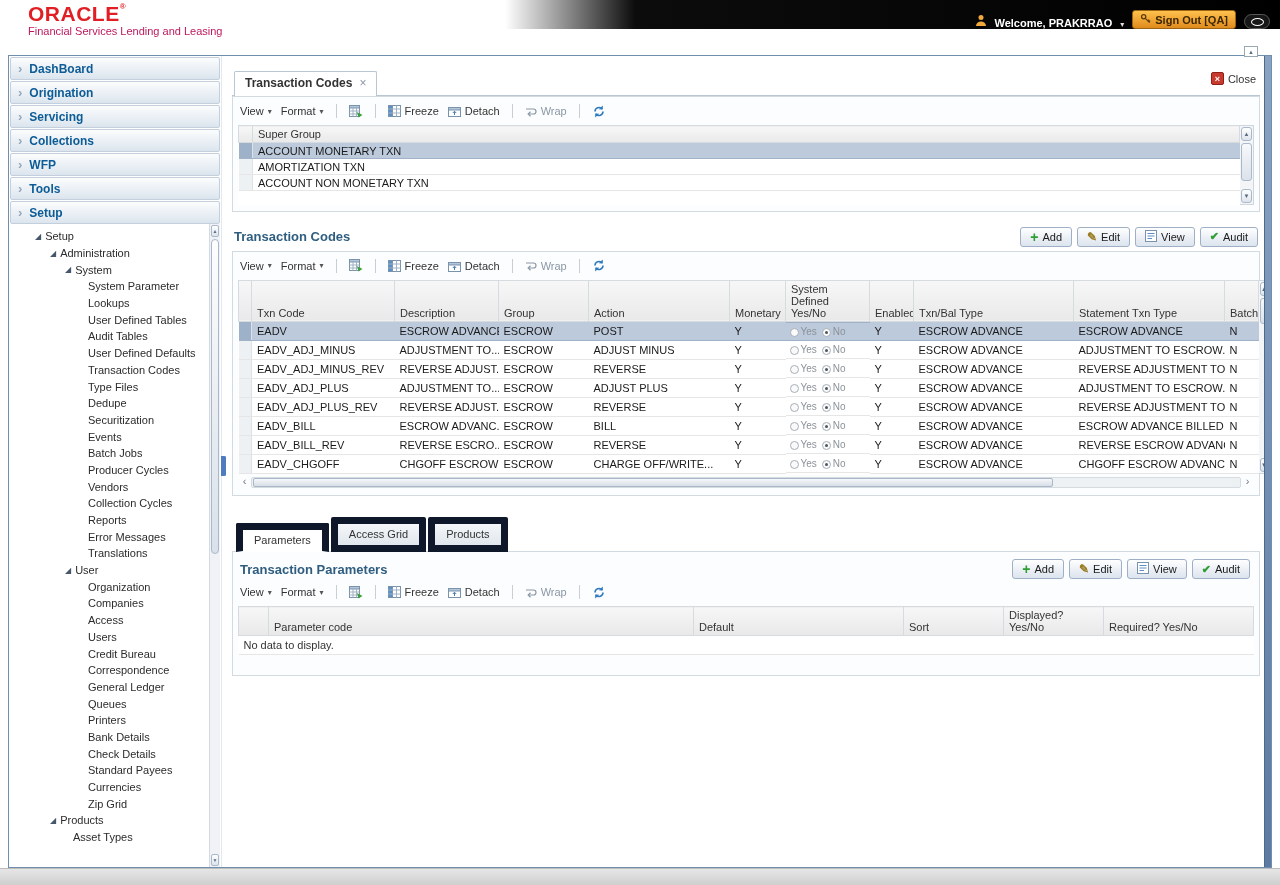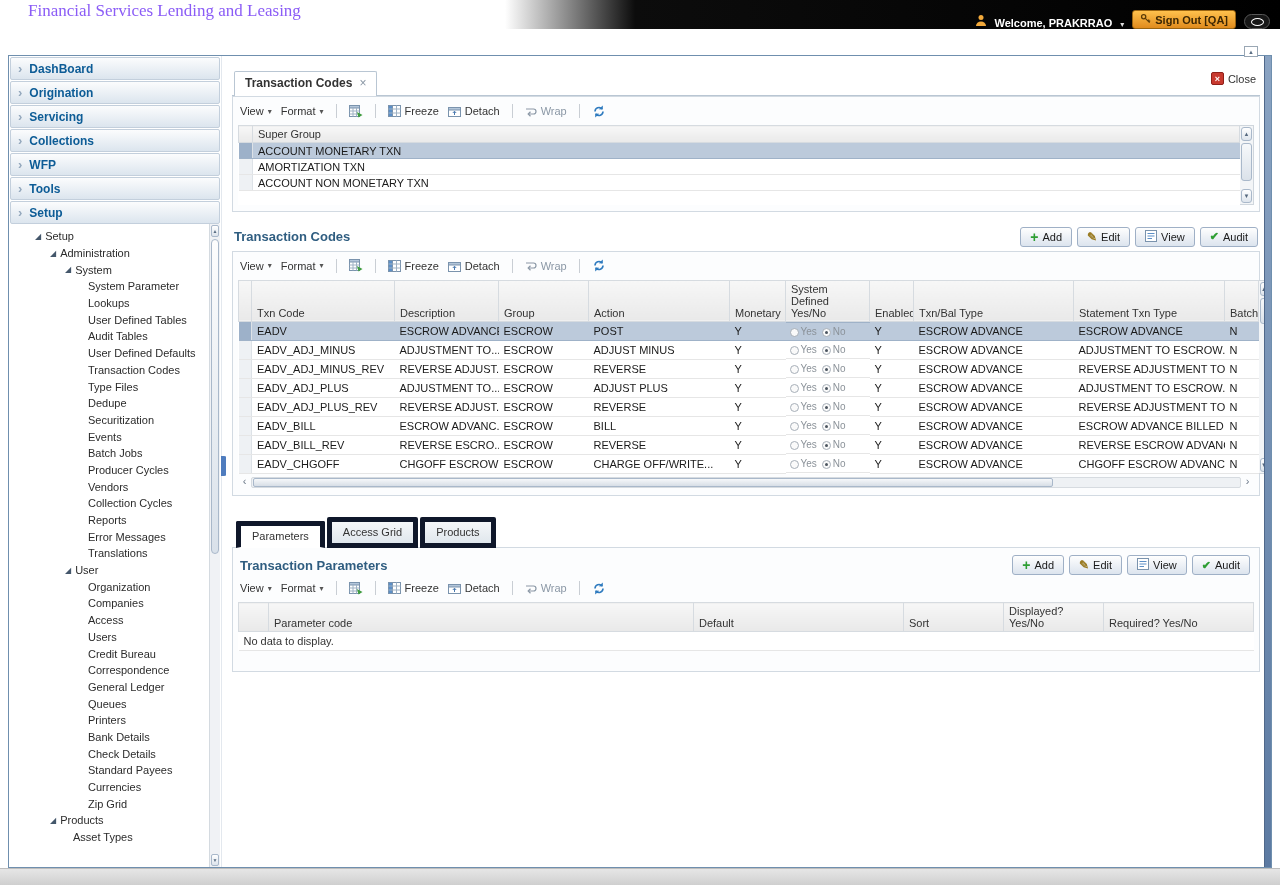--- a/index.html
+++ b/index.html
@@ -5,21 +5,21 @@
   *{box-sizing:border-box;margin:0;padding:0;}
   html,body{width:1280px;height:885px;}
   body{font-family:"Liberation Sans",sans-serif;background:#fff;overflow:hidden;position:relative;font-size:11px;color:#1a1a1a;}
   button{font-family:inherit;}
 
   
   .header{position:relative;height:44px;background:#fff;}
   .brand{position:absolute;left:28px;top:2px;}
   .brand-oracle{color:#e01e23;font-size:21px;font-weight:bold;letter-spacing:.5px;}
   .brand-oracle sup{font-size:8px;vertical-align:top;}
-  .brand-sub{color:#8b5cf6;font-size:17px;margin-top:-1px;font-family:Liberation Serif, serif;}
+  .brand-sub{color:#be185d;font-size:11px;margin-top:-1px;}
   .header-bar{position:absolute;top:0;right:0;width:775px;height:29px;
     background:linear-gradient(to right,rgba(10,10,10,0) 0,#0c0c0c 130px,#000 100%);
     display:flex;align-items:flex-end;justify-content:flex-end;gap:8px;padding-right:10px;}
   .welcome{color:#fff;font-size:11px;font-weight:bold;}
   .hdr-caret{color:#ddd;font-size:8px;}
   .signout{display:flex;align-items:center;gap:4px;background:linear-gradient(#ffc14d,#e08b1d);
     border:1px solid #9a6410;border-radius:3px;padding:2px 7px;color:#3d2703;font-weight:bold;font-size:11px;cursor:pointer;}
   .oracle-chip{width:26px;height:15px;background:#161616;border:1px solid #585858;border-radius:8px;
     display:flex;align-items:center;justify-content:center;}
   .oracle-chip i{display:block;width:13px;height:8px;border:1.5px solid #fff;border-radius:50%;}
@@ -108,30 +108,31 @@
   .strack{flex:1;}
 
   .hscroll{display:flex;align-items:center;height:13px;margin-top:2px;}
   .hbtn{width:13px;height:13px;text-align:center;line-height:11px;font-size:11px;color:#6b7888;cursor:pointer;}
   .htrack{flex:1;height:11px;background:#eef1f4;border:1px solid #d6dbe0;border-radius:2px;position:relative;}
   .hthumb{position:absolute;left:1px;top:0;height:9px;width:81%;background:linear-gradient(#f6f8fa,#d7dee6);border:1px solid #a9b8ca;border-radius:2px;cursor:grab;}
 
   
   .subtabs{display:flex;align-items:flex-end;margin-top:21px;padding-left:4px;position:relative;z-index:2;margin-bottom:-1px;}
   .subtab{padding:4px 11px 5px;font-size:11px;color:#333;background:linear-gradient(#f5f7f9,#e0e7ed);
-    border:5px solid #0f172a;margin-right:2px;border-radius:2px 2px 0 0;cursor:pointer;}
+    border:7px solid #0f172a;margin-right:2px;border-radius:2px 2px 0 0;cursor:pointer;}
   .subtab.active{background:#fff;border-bottom:1px solid #fff;}
   .tp-panel{position:relative;z-index:1;}
   .sec-head.inpanel{margin:4px 2px 2px;}
 </style>
 </head>
 <body>
 
 <div class="header">
   <div class="brand">
+    <div class="brand-oracle"><span>ORACLE</span><sup>®</sup></div>
     <div class="brand-sub">Financial Services Lending and Leasing</div>
   </div>
   <div class="header-bar">
     <span><svg width="12" height="13" viewBox="0 0 12 13">
           <circle cx="6" cy="3.5" r="2.5" fill="#f2a93b"></circle>
           <path d="M1 12 a5 4.5 0 0 1 10 0 Z" fill="#f2a93b"></path>
         </svg></span>
     <span class="welcome">Welcome, PRAKRRAO</span>
     <span class="hdr-caret">▾</span>
     <span class="signout">

